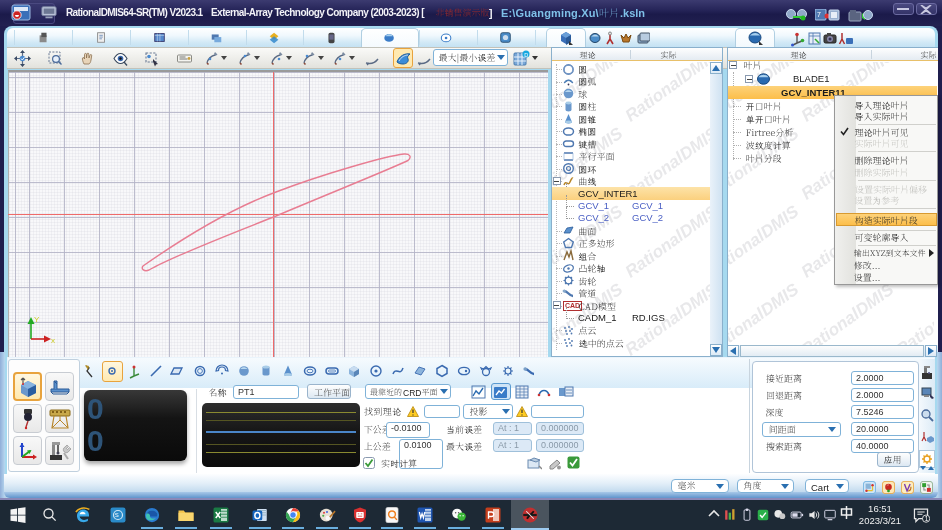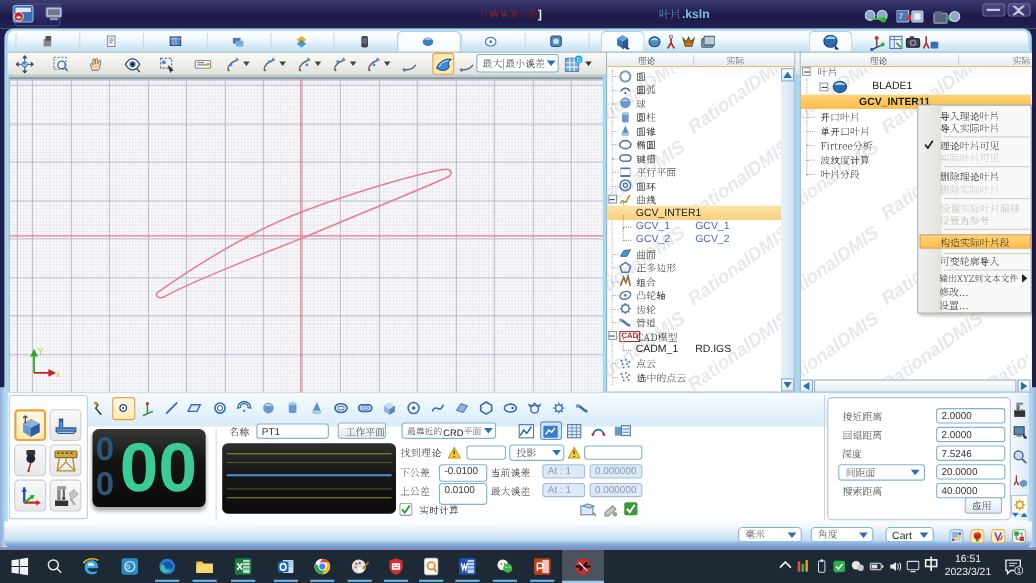--- a/index.html
+++ b/index.html
@@ -152,29 +152,32 @@
 <rect x="1" y="1" width="18" height="15" rx="2" fill="#3a6fb8" stroke="#9ab8e0"></rect>
 <rect x="3" y="3" width="14" height="4" fill="#dce8f8"></rect>
 <circle cx="6" cy="11" r="4.2" fill="#cc2222" stroke="#fff" stroke-width="0.8"></circle>
 <path d="M4 11a2 2 0 004 0" fill="#fff"></path>
     </svg>
 <svg class="abs" style="left:41px;top:5px" width="16" height="15" viewBox="0 0 18 15">
 <rect x="1" y="1" width="16" height="10" rx="1.5" fill="#b9c2d8" stroke="#7a84a0"></rect>
 <rect x="3" y="3" width="12" height="6" fill="#6d7894"></rect>
 <rect x="5" y="12" width="8" height="2" fill="#99a2bc"></rect>
     </svg>
+    <div class="abs" style="left:66px;top:0;height:26px;font-size:10px;font-weight:bold;letter-spacing:-0.6px;line-height:26px;white-space:nowrap;color:#f2f2f7">RationalDMIS64-SR(TM) V2023.1</div>
+    <div class="abs" style="left:211px;top:0;height:26px;font-size:10px;font-weight:bold;letter-spacing:-0.55px;line-height:26px;white-space:nowrap;color:#f2f2f7">External-Array Technology Company (2003-2023) [</div>
     <div class="ct" style="left:434px;top:8.2px;color:#9c2a28"><svg style="overflow:visible" width="57.0" height="9" viewBox="0 -880 6000 1000">
         <use href="#g0" transform="translate(0,0) scale(1,-1)"></use>
         <use href="#g1" transform="translate(1000,0) scale(1,-1)"></use>
         <use href="#g2" transform="translate(2000,0) scale(1,-1)"></use>
         <use href="#g3" transform="translate(3000,0) scale(1,-1)"></use>
         <use href="#g4" transform="translate(4000,0) scale(1,-1)"></use>
         <use href="#g5" transform="translate(5000,0) scale(1,-1)"></use>
       </svg></div>
     <div class="abs" style="left:489px;top:0;height:26px;font-size:10.5px;font-weight:bold;line-height:26px;color:#f2f2f7">]</div>
+    <div class="abs" style="left:501px;top:0;height:26px;font-size:11px;font-weight:bold;letter-spacing:0.15px;line-height:26px;color:#7fc0e8">E:\Guangming.Xu\</div>
     <div class="ct" style="left:599px;top:8px;color:#7fc0e8"><svg style="overflow:visible" width="20.0" height="10" viewBox="0 -880 2000 1000">
         <use href="#g6" transform="translate(0,0) scale(1,-1)"></use>
         <use href="#g7" transform="translate(1000,0) scale(1,-1)"></use>
       </svg></div>
     <div class="abs" style="left:620px;top:0;height:26px;font-size:11px;font-weight:bold;line-height:26px;color:#7fc0e8">.ksln</div>
     <svg class="abs" style="left:786px;top:9px" width="22" height="12" viewBox="0 0 22 12">
 <circle cx="5" cy="5" r="4.5" fill="#8fa8c8" stroke="#c8d8ee"></circle>
       <circle cx="16" cy="5" r="4.5" fill="#8fa8c8" stroke="#c8d8ee"></circle>
 <rect x="7" y="7" width="8" height="2" fill="#33cc33"></rect>
       <circle cx="17" cy="9" r="2.5" fill="#22bb22"></circle>
@@ -910,21 +913,20 @@
       <rect x="2" y="16" width="12" height="5" fill="#333"></rect>
       <rect x="4" y="6" width="3" height="10" fill="#888"></rect>
       <rect x="4" y="3" width="8" height="3" fill="#999"></rect>
       <path d="M10 6v7" stroke="#666" stroke-width="2"></path>
       <circle cx="10" cy="14" r="1.5" fill="#445"></circle>
       <path d="M17 8a3 3 0 104 4l2-2-1.5-1.5-2 2-1-1 2-2L19 6z" fill="#c8c8c8" stroke="#888" stroke-width="0.6"></path>
       <path d="M16 14l4 6" stroke="#aaa" stroke-width="2"></path>
     </svg>
     <div class="abs" style="left:84px;top:390px;width:103px;height:71px;background:linear-gradient(#383838,#141414 40%,#0a0a0a);border-radius:6px;box-shadow:0 3px 4px rgba(0,0,0,0.35)"></div>
     <div class="abs" style="left:87px;top:393px;width:16px;height:66px;font-family:'Liberation Sans';font-weight:bold;font-size:30px;line-height:32px;color:#2e5478;text-align:center;letter-spacing:0">0<br>0</div>
-    <div class="abs" style="left:103px;top:392px;width:82px;height:66px;font-family:'Liberation Sans';font-weight:bold;font-size:63px;line-height:66px;color:#3bcb94;text-align:center;letter-spacing:0px">00</div>
     <svg class="abs" style="left:82px;top:363px" width="16" height="16" viewBox="0 0 16 16">
       <path d="M4 3l3 2-2 3 5 6" stroke="#333" fill="none" stroke-width="1.3"></path>
       <path d="M3 2l4 1-1 4z" fill="#b8922a"></path>
     </svg>
     <div class="abs" style="left:102px;top:361px;width:21px;height:21px;background:linear-gradient(#fff7e0,#ffe9b0);border:1px solid #e8a33d;border-radius:3px"></div>
     <svg class="abs" style="left:104px;top:363px" width="16" height="16" viewBox="0 0 16 16">
       <circle cx="8" cy="8" r="3" fill="none" stroke="#3a6ab0" stroke-width="1.4"></circle>
       <circle cx="8" cy="8" r="1" fill="#3a6ab0"></circle>
     </svg>
     <svg class="abs" style="left:126px;top:363px" width="16" height="16" viewBox="0 0 16 16">
@@ -1075,35 +1077,35 @@
     <svg class="abs" style="left:516px;top:406px" width="12" height="11" viewBox="0 0 12 11">
       <path d="M6 0.5L11.5 10.5H0.5z" fill="#ffcc22" stroke="#b8860a" stroke-width="0.8"></path>
       <path d="M6 3.5v3.5M6 8.5v1" stroke="#333" stroke-width="1.2"></path>
     </svg>
     <div class="inp" style="left:531px;top:405px;width:53px;height:13px"></div>
     <div class="ct " style="left:363.0px;top:424.8px;color:#222"><svg style="overflow:visible" width="28.5" height="9" viewBox="0 -880 3000 1000">
         <use href="#g108" transform="translate(0,0) scale(1,-1)"></use>
         <use href="#g109" transform="translate(1000,0) scale(1,-1)"></use>
         <use href="#g13" transform="translate(2000,0) scale(1,-1)"></use>
       </svg></div>
-    <div class="inp" style="left:399px;top:422px;width:44px;height:16px;line-height:11px;font-size:9px">-0.0100</div>
+    <div class="inp" style="left:386px;top:422px;width:44px;height:16px;line-height:11px;font-size:9px">-0.0100</div>
     <div class="ct " style="left:445.0px;top:424.8px;color:#222"><svg style="overflow:visible" width="38.0" height="9" viewBox="0 -880 4000 1000">
         <use href="#g110" transform="translate(0,0) scale(1,-1)"></use>
         <use href="#g111" transform="translate(1000,0) scale(1,-1)"></use>
         <use href="#g12" transform="translate(2000,0) scale(1,-1)"></use>
         <use href="#g13" transform="translate(3000,0) scale(1,-1)"></use>
       </svg></div>
     <div class="inpd" style="left:493px;top:422px;width:39px;height:13px;line-height:11px">At : 1</div>
     <div class="inpd" style="left:536px;top:422px;width:48px;height:13px;line-height:11px">0.000000</div>
     <div class="ct " style="left:363.0px;top:441.8px;color:#222"><svg style="overflow:visible" width="28.5" height="9" viewBox="0 -880 3000 1000">
         <use href="#g112" transform="translate(0,0) scale(1,-1)"></use>
         <use href="#g109" transform="translate(1000,0) scale(1,-1)"></use>
         <use href="#g13" transform="translate(2000,0) scale(1,-1)"></use>
       </svg></div>
-    <div class="inp" style="left:399px;top:439px;width:44px;height:20px;line-height:11px;font-size:9px">0.0100</div>
+    <div class="inp" style="left:399px;top:439px;width:44px;height:30px;line-height:11px;font-size:9px">0.0100</div>
     <div class="ct " style="left:445.0px;top:441.8px;color:#222"><svg style="overflow:visible" width="38.0" height="9" viewBox="0 -880 4000 1000">
         <use href="#g8" transform="translate(0,0) scale(1,-1)"></use>
         <use href="#g9" transform="translate(1000,0) scale(1,-1)"></use>
         <use href="#g12" transform="translate(2000,0) scale(1,-1)"></use>
         <use href="#g13" transform="translate(3000,0) scale(1,-1)"></use>
       </svg></div>
     <div class="inpd" style="left:493px;top:439px;width:39px;height:13px;line-height:11px">At : 1</div>
     <div class="inpd" style="left:536px;top:439px;width:48px;height:13px;line-height:11px">0.000000</div>
     <svg class="abs" style="left:363px;top:457px" width="12" height="12" viewBox="0 0 12 12">
       <rect x="0.5" y="0.5" width="11" height="11" rx="2" fill="#fff" stroke="#8a9ab0"></rect>

